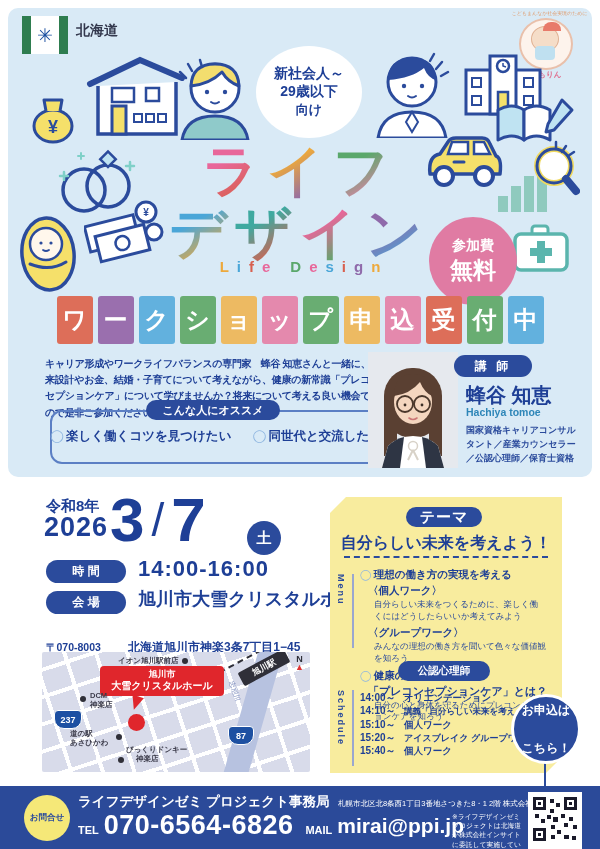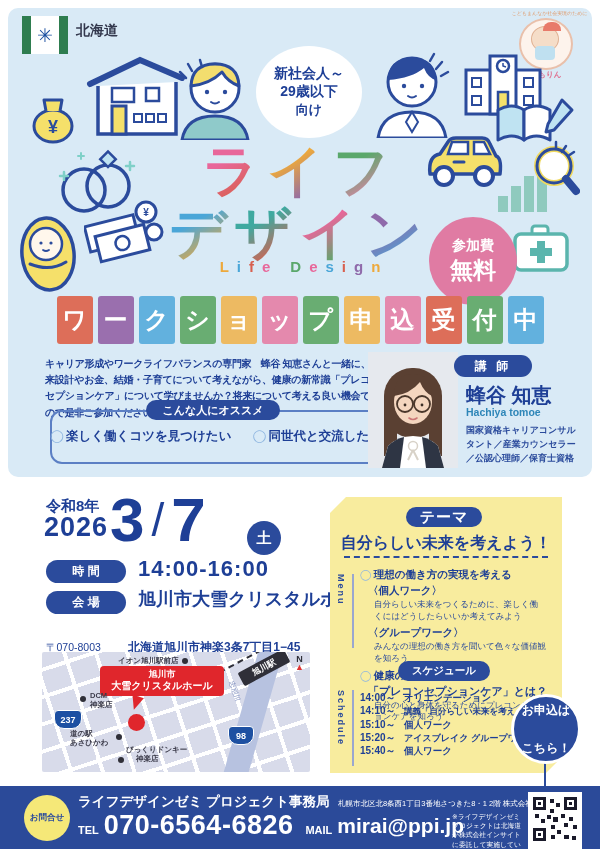--- a/index.html
+++ b/index.html
@@ -247,21 +247,21 @@
   </div>
   <div class="abs" style="left:247px;top:521px;width:34px;height:34px;border-radius:50%;background:#2b4b9c;color:#fff;
               display:flex;align-items:center;justify-content:center;font-size:15px;font-weight:800;">土</div>
 
   <div class="pill" style="left:46px;top:560px;width:80px;height:23px;font-size:12px;">時 間</div>
   <div class="abs" style="left:138px;top:556px;font-size:22px;font-weight:800;color:#1e3f96;letter-spacing:1px;">14:00-16:00</div>
 
   <div class="pill" style="left:46px;top:591px;width:80px;height:23px;font-size:12px;">会 場</div>
   <div class="abs" style="left:138px;top:587px;font-size:18px;font-weight:800;color:#1e3f96;white-space:nowrap;">旭川市大雪クリスタルホール</div>
 
-  <div class="abs" style="left:46px;top:641px;font-size:10.5px;font-weight:400;color:#1e3f96;">〒070-8003</div>
+  <div class="abs" style="left:46px;top:641px;font-size:10.5px;font-weight:700;color:#1e3f96;">〒070-8003</div>
   <div class="abs" style="left:128px;top:639px;font-size:12px;font-weight:700;color:#1e3f96;">北海道旭川市神楽3条7丁目1−45</div>
 
   <div class="abs" style="left:42px;top:652px;width:268px;height:120px;overflow:hidden;border-radius:2px;
               background:repeating-linear-gradient(72deg,transparent 0 26px,#fff 26px 30px),
                          repeating-linear-gradient(-18deg,transparent 0 22px,#fff 22px 26px),#d8dbea;">
     <div style="position:absolute;left:198px;top:-20px;width:24px;height:170px;background:#b7c2e0;transform:rotate(16deg);"></div>
     <div style="position:absolute;left:182px;top:34px;font-size:7px;color:#8190bf;transform:rotate(72deg);">忠別川</div>
     <div style="position:absolute;left:150px;top:34px;width:130px;border-top:2.5px dashed #2f2f38;transform:rotate(-28deg);transform-origin:left;"></div>
     <div style="position:absolute;left:196px;top:8px;width:52px;height:15px;background:#2f2f38;color:#fff;font-size:8.5px;font-weight:700;
                 display:flex;align-items:center;justify-content:center;transform:rotate(-28deg);border-radius:2px;">旭川駅</div>
@@ -288,21 +288,21 @@
     <div class="mlabel" style="position:absolute;left:28px;top:78px;font-size:7.5px;">
       <div>道の駅</div>
       <div>あさひかわ</div>
     </div>
     <div class="dot" style="left:74px;top:82px;"></div>
     <div class="mlabel" style="position:absolute;left:84px;top:94px;font-size:7.5px;">
       <div>びっくりドンキー</div>
       <div style="margin-left:10px;">神楽店</div>
     </div>
     <div class="dot" style="left:76px;top:105px;"></div>
-    <div class="shield" style="left:186px;top:74px;width:24px;height:17px;">98</div>
+    <div class="shield" style="left:186px;top:74px;width:24px;height:17px;">87</div>
   </div>
 
   <div class="abs" style="left:330px;top:497px;width:232px;height:276px;background:#f8ec9e;
               clip-path:polygon(16px 0,100% 0,100% calc(100% - 16px),calc(100% - 16px) 100%,0 100%,0 16px);"></div>
   <div class="pill" style="left:406px;top:507px;width:76px;height:20px;font-size:15px;letter-spacing:1px;">テーマ</div>
   <div class="abs" style="left:338px;top:533px;width:216px;text-align:center;font-size:16px;font-weight:800;color:#1e3f96;white-space:nowrap;">自分らしい未来を考えよう！</div>
   <div class="abs" style="left:344px;top:556px;width:204px;border-bottom:2.5px dashed #2b4b9c;"></div>
 
   <div class="abs vlabel" style="left:336px;top:574px;">Menu</div>
   <div class="abs" style="left:352px;top:574px;width:1.5px;height:74px;background:#9aa7cf;"></div>
@@ -314,21 +314,21 @@
     <div class="menu-desc" style="margin:1px 0 0 14px;width:170px;">自分らしい未来をつくるために、楽しく働くにはどうしたらいいか考えてみよう</div>
     <div style="font-size:10.5px;font-weight:800;margin:3px 0 0 8px;">〈グループワーク〉</div>
     <div class="menu-desc" style="margin:1px 0 0 14px;width:175px;">みんなの理想の働き方を聞いて色々な価値観を知ろう</div>
     <div style="font-size:10.5px;font-weight:800;margin-top:4px;">
       <span class="ring">◯</span><span>健康の新常識</span>
     </div>
     <div style="font-size:11px;font-weight:800;margin:1px 0 0 8px;">「プレコンセプションケア」とは？</div>
     <div class="menu-desc" style="margin:1px 0 0 14px;width:178px;">自分の心と身体を守るためにプレコンセプションケアを知ろう</div>
   </div>
 
-  <div class="pill" style="left:398px;top:661px;width:92px;height:20px;font-size:10.5px;">スケジュール</div>
+  <div class="pill" style="left:398px;top:661px;width:92px;height:20px;font-size:10.5px;">公認心理師</div>
   <div class="abs vlabel" style="left:336px;top:690px;">Schedule</div>
   <div class="abs" style="left:352px;top:690px;width:1.5px;height:76px;background:#9aa7cf;"></div>
   <div class="abs" style="left:360px;top:687px;width:198px;">
     <div style="height:13.3px;white-space:nowrap;">
       <span class="sched-time">14:00～</span><span class="sched-label">オリエンテーション</span></div>
     <div style="height:13.3px;white-space:nowrap;">
       <span class="sched-time">14:10～</span><span class="sched-label" style="font-size:8.5px;">講義「自分らしい未来を考えよう!」</span></div>
     <div style="height:13.3px;white-space:nowrap;">
       <span class="sched-time">15:10～</span><span class="sched-label">個人ワーク</span></div>
     <div style="height:13.3px;white-space:nowrap;">

